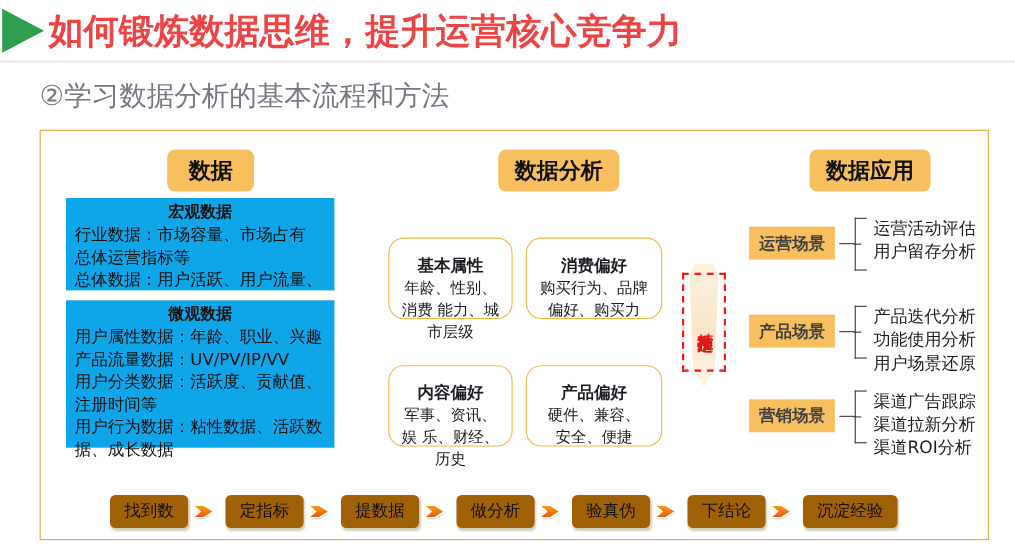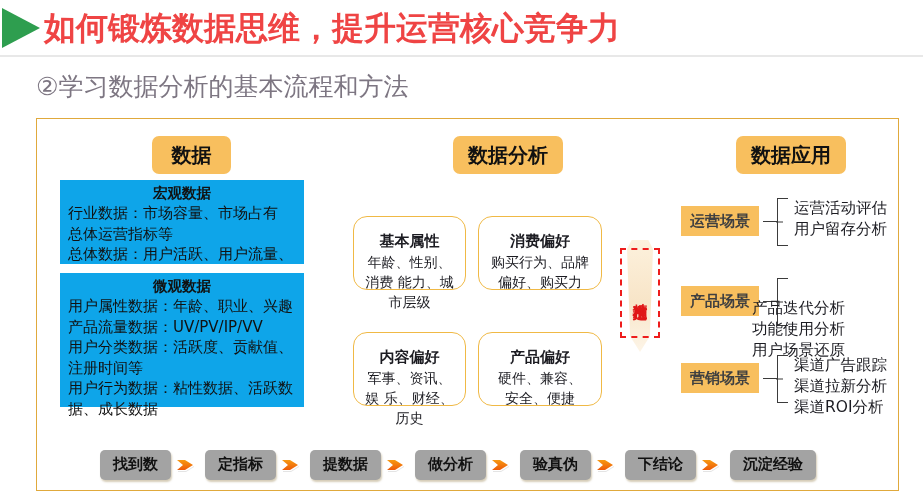--- a/index.html
+++ b/index.html
@@ -200,40 +200,40 @@
 
   
   #scene-label-1 { left: 681px; top: 206px; }
   #scene-dash-1  { left: 763px; top: 221px; }
   #scene-brace-1 { left: 777px; top: 198px; height: 48px; }
   #scene-items-1 { left: 794px; top: 198px; }
   
   #scene-label-2 { left: 681px; top: 286px; }
   #scene-dash-2  { left: 763px; top: 301px; }
   #scene-brace-2 { left: 777px; top: 278px; height: 48px; }
-  #scene-items-2 { left: 752px; top: 278px; margin-top: 20px; }
+  #scene-items-2 { left: 794px; top: 278px; }
   
   #scene-label-3 { left: 681px; top: 363px; }
   #scene-dash-3  { left: 763px; top: 378px; }
   #scene-brace-3 { left: 777px; top: 355px; height: 48px; }
   #scene-items-3 { left: 794px; top: 355px; }
 
   
   #flow-row {
     position: absolute;
     left: 100px; top: 450px;
     width: 760px; height: 30px;
     display: flex;
     align-items: center;
   }
   .flow-step {
-    background: #a3a3a3;
+    background: #a16207;
     color: #111111;
     font-size: 15px;
-    font-weight: bold;
+    font-weight: normal;
     border-radius: 5px;
     padding: 5px 13px 6px 13px;
     white-space: nowrap;
     box-shadow: 1px 2px 2px rgba(120,90,20,0.30);
   }
   .flow-arrow {
     width: 34px;
     height: 22px;
     position: relative;
     flex: 0 0 auto;

